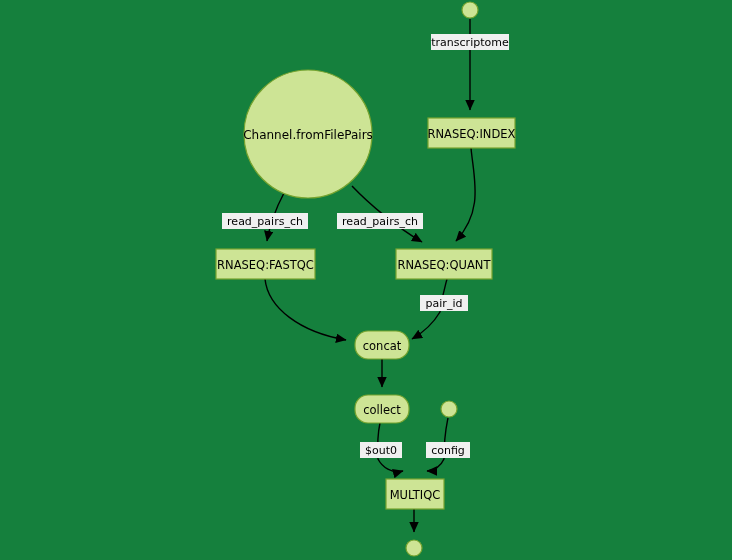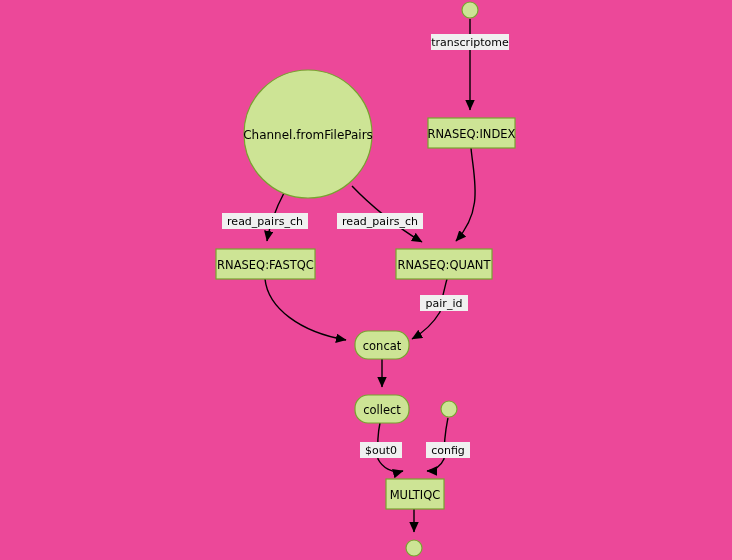--- a/index.html
+++ b/index.html
@@ -10,21 +10,21 @@
   body {
     width: 732px;
     height: 560px;
     font-family: "DejaVu Sans", "Liberation Sans", sans-serif;
     overflow: hidden;
   }
   #dag-canvas {
     position: relative;
     width: 732px;
     height: 560px;
-    background: #ec4899;
+    background: #15803d;
   }
   #dag-svg {
     position: absolute;
     left: 0;
     top: 0;
     width: 732px;
     height: 560px;
   }
   .node-label {
     font-size: 11.5px;

